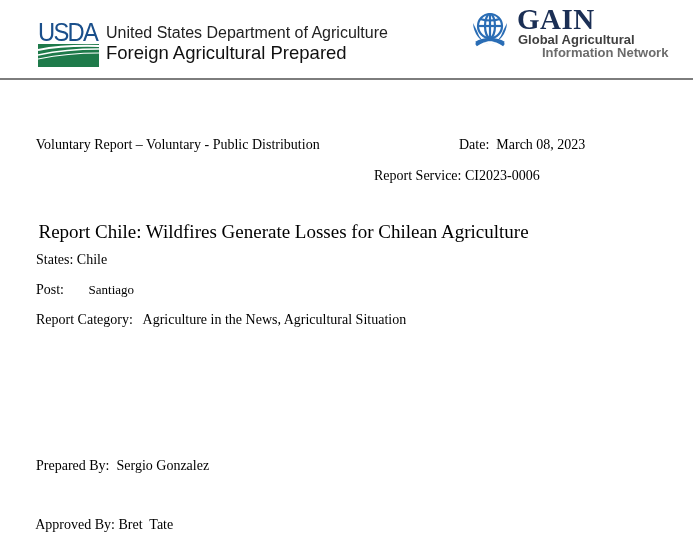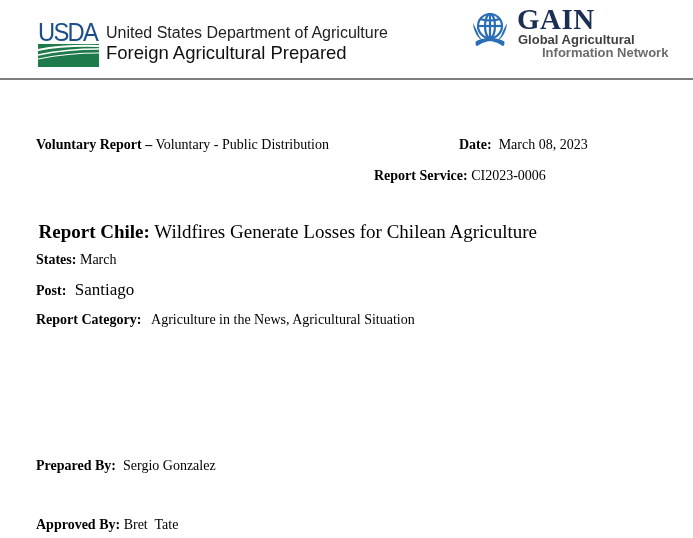--- a/index.html
+++ b/index.html
@@ -1,20 +1,20 @@
 <!DOCTYPE html>
 <html><head>
   <meta charset="utf-8">
   <style>
     html, body { margin:0; padding:0; background:#ffffff; }
     body { width:693px; height:538px; position:relative; overflow:hidden; }
     .abs { position:absolute; }
     .sans { font-family:"Liberation Sans", sans-serif; }
     .serif { font-family:"Liberation Serif", serif; color:#000; }
-    .b { font-weight:bold;margin-top:8px; }
+    .b { font-weight:normal;margin-top:8px; }
     .usda-dept { left:106px; top:24px; font-size:16px; color:#222; }
     .usda-fas { left:106px; top:42px; font-size:18.5px; color:#111; }
 
     
     .gain-globe { left:470px; top:9px; width:40px; height:40px; }
     .gain-title { left:517px; top:4px; font-family:Liberation Serif, serif; font-weight:bold; font-size:29px; color:#1b2f55; letter-spacing:0.5px; line-height:30px; }
     .gain-sub1 { left:518px; top:33px; font-size:13px; font-weight:bold; color:#404040; line-height:14px; }
     .gain-sub2 { left:518px; top:46px; font-size:13px; font-weight:bold; color:#6b6b6b; line-height:14px;margin-left:24px; }
 
     .header-rule { left:0; top:78px; width:693px; height:2px; background:#7d7d7d; }
@@ -66,25 +66,25 @@
 
 <div class="abs serif row" style="left:367px;top:152px;">
   <span class="b">Report Service:</span><span> CI2023-0006</span>
 </div>
 
 <div class="abs serif title-row" style="left:29px;top:199px;">
   <span class="b">Report Chile:</span><span> Wildfires Generate Losses for Chilean Agriculture</span>
 </div>
 
 <div class="abs serif row" style="left:29px;top:236px;">
-  <span class="b">States:</span><span> March</span>
+  <span class="b">States:</span><span> Chile</span>
 </div>
 
 <div class="abs serif row" style="left:29px;top:266px;">
-  <span class="b">Post:</span><span style="font-size:17px;">  Santiago</span>
+  <span class="b">Post:</span><span style="font-size:13px;margin-left:18px;">  Santiago</span>
 </div>
 
 <div class="abs serif row" style="left:29px;top:296px;">
   <span class="b">Report Category:</span><span>   Agriculture in the News, Agricultural Situation</span>
 </div>
 
 <div class="abs serif row" style="left:29px;top:442px;">
   <span class="b">Prepared By:</span><span>  Sergio Gonzalez</span>
 </div>
 

